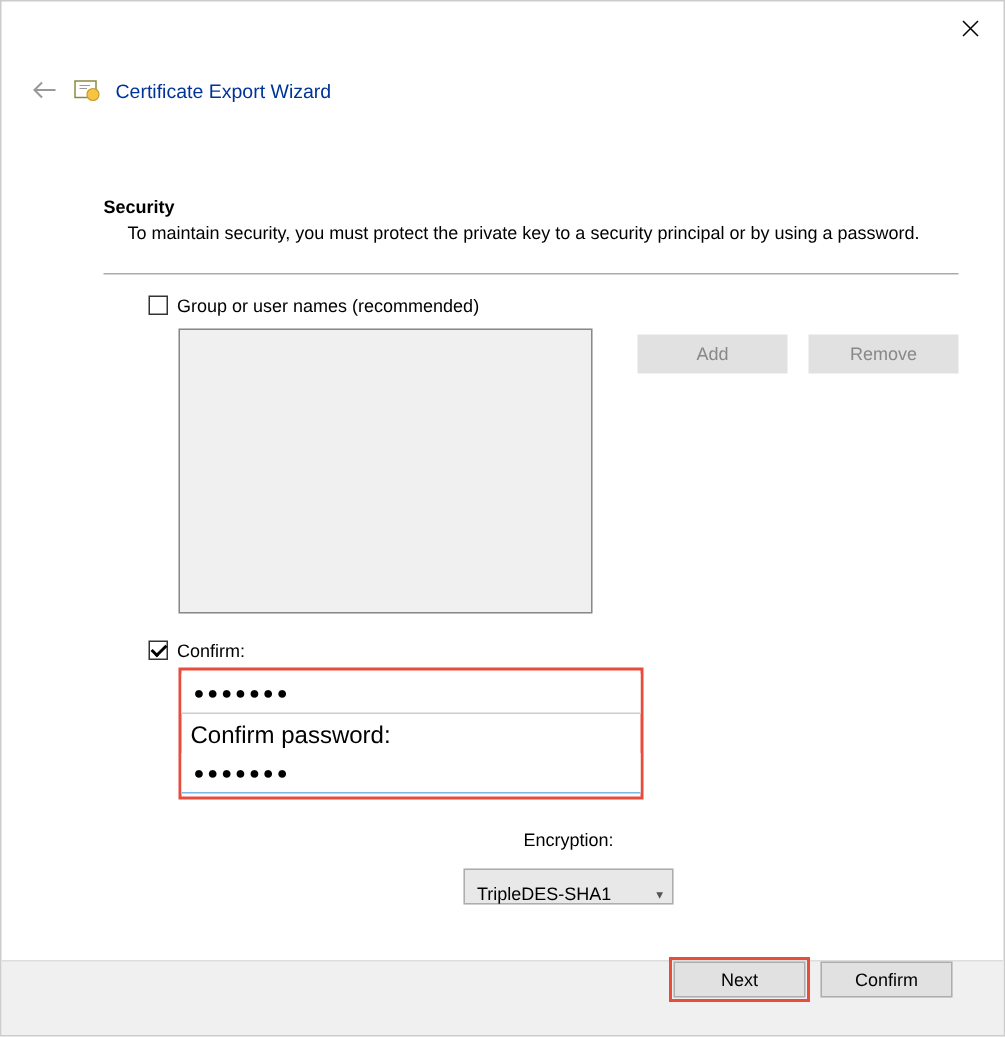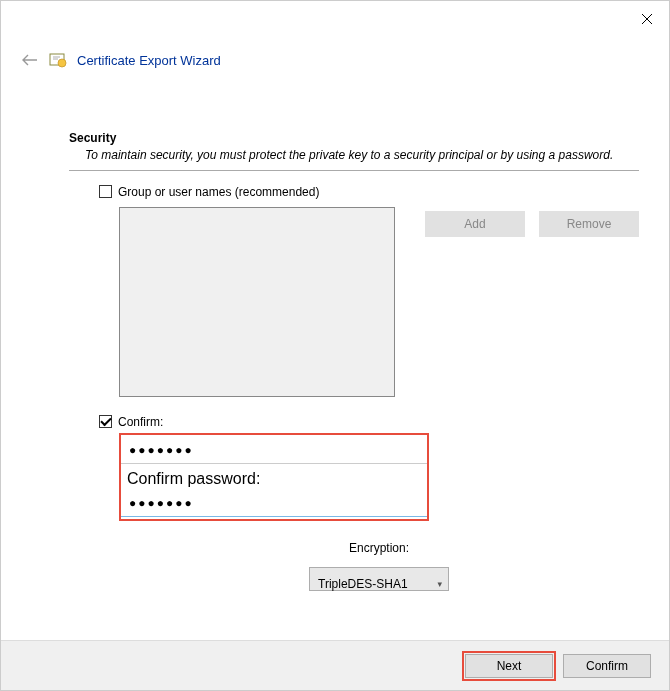--- a/index.html
+++ b/index.html
@@ -58,23 +58,22 @@
       right: 30px;
     }
     .section-title {
       font-weight: 600;
       font-size: 12px;
       margin-bottom: 2px;
     }
     .section-desc {
       font-size: 12px;
       margin-left: 16px;
-      margin-bottom: 6px;
+      margin-bottom: 18px;
       line-height: 1.4;
-      font-style: italic;
     }
     .divider {
       border: none;
       border-top: 1px solid #aaa;
       margin: 0 0 14px 0;
     }
     .group-row {
       margin-left: 30px;
       display: flex;
       align-items: center;
@@ -177,23 +176,22 @@
     .dropdown .chev { font-size: 9px; color: #555; }
     .footer {
       position: absolute;
       bottom: 0;
       left: 0;
       right: 0;
       height: 50px;
       background: #f0f0f0;
       border-top: 1px solid #ddd;
       display: flex;
-      align-items: center;
       justify-content: flex-end;
-      padding-right: 18px;
+      padding-right: 34px;
       gap: 10px;
     }
     .ftr-btn {
       width: 88px;
       height: 24px;
       background: #e1e1e1;
       border: 1px solid #adadad;
       font-size: 12px;
       display: flex;
       align-items: center;

